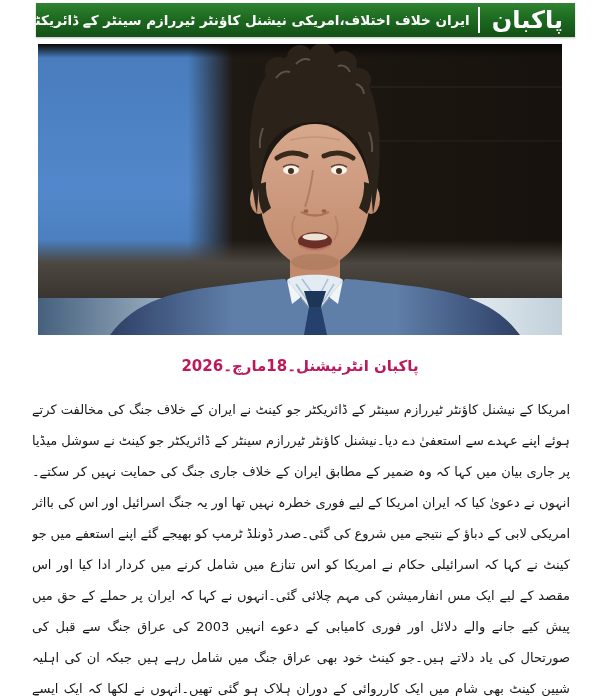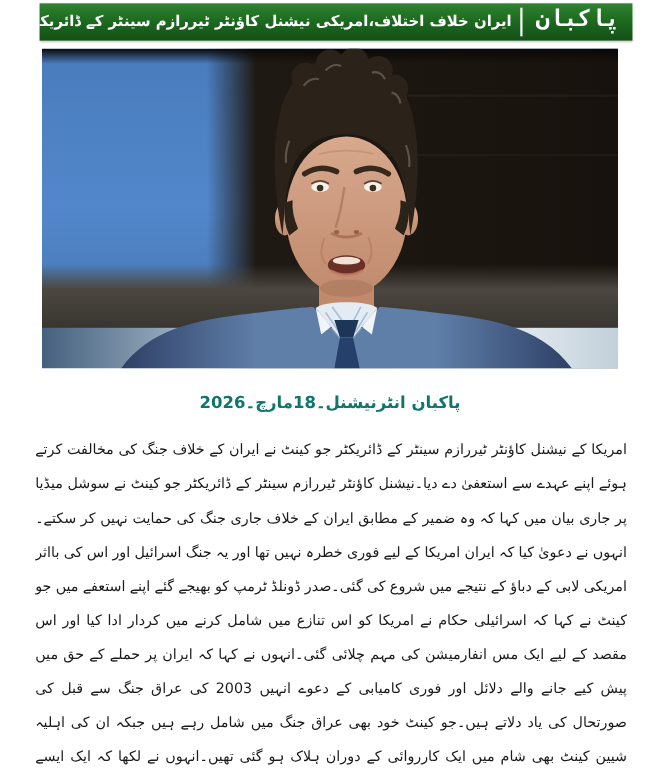--- a/index.html
+++ b/index.html
@@ -7,32 +7,32 @@
     font-family:"DejaVu Sans","Liberation Sans",sans-serif; }
   .page { position:relative; width:600px; height:700px; background:#ffffff; }
 
   
   .topbar {
     position:absolute; left:36px; top:3px; width:539px; height:34px;
     background:linear-gradient(180deg,#2f8331 0%,#1d6b20 45%,#135016 100%);
     display:flex; direction:rtl; align-items:center; color:#ffffff;
     box-shadow:0 1px 2px rgba(0,0,0,.25);
   }
-  .logo-box { padding:0 12px; font-weight:bold; font-size:21px; line-height:34px; white-space:nowrap;font-family:Liberation Mono, monospace; }
+  .logo-box { padding:0 12px; font-weight:bold; font-size:24px; line-height:34px; white-space:nowrap; }
   .topbar-divider { width:2px; height:26px; background:#ffffff; flex:0 0 auto; }
   .headline { flex:1; text-align:center; font-size:13.5px; font-weight:bold;
     line-height:34px; white-space:nowrap; overflow:hidden; padding:0 8px; }
 
   
   .photo { position:absolute; left:38px; top:44px; width:524px; height:291px; overflow:hidden; }
   .photo svg { display:block; }
 
   
   .dateline { position:absolute; left:0; top:357px; width:600px; text-align:center;
-    direction:rtl; color:#0f766e; font-weight:bold; font-size:15px; }
+    direction:rtl; color:#be185d; font-weight:bold; font-size:15px; }
 
   
   .article {
     position:absolute; left:32px; top:394px; width:538px; height:302px; overflow:hidden;
     direction:rtl; text-align:justify; color:#1a1a1a;
     font-size:13px; line-height:31px; word-spacing:-0.5px;
   }
 </style>
 </head>
 <body>

